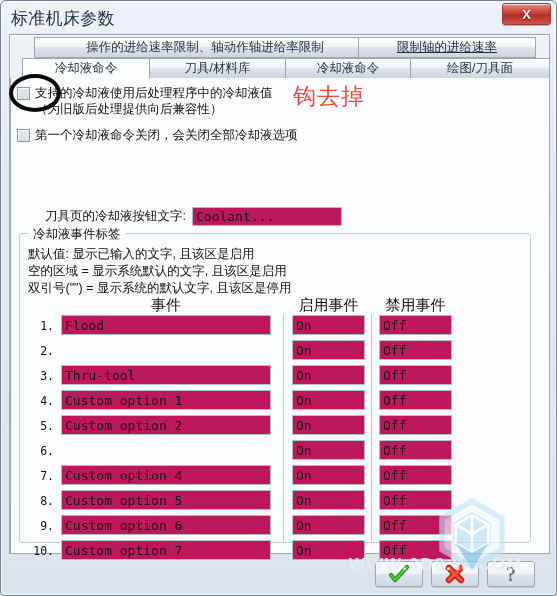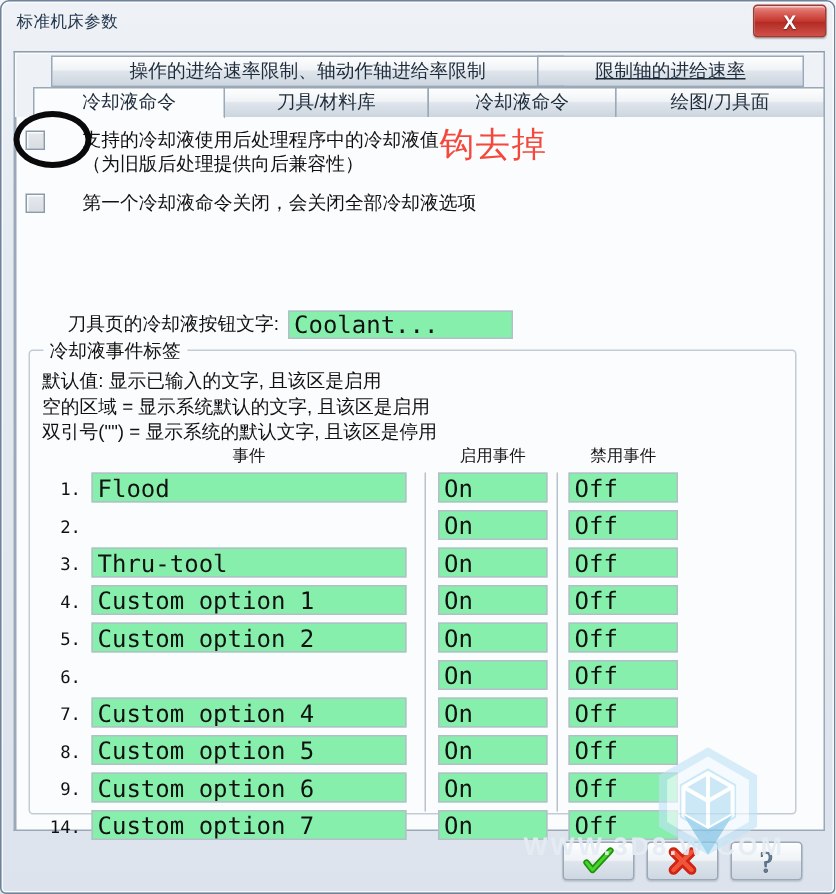--- a/index.html
+++ b/index.html
@@ -21,21 +21,21 @@
     border-radius: 6px 6px 4px 4px;
     background: linear-gradient(180deg,#eef2f7 0%, #e4eaf1 28%, #dce3ec 100%);
     box-shadow: inset 0 0 0 1px rgba(255,255,255,.75);
     overflow: hidden;
   }
   .titlebar {
     position: absolute; left: 0; top: 0; width: 100%; height: 30px;
   }
   .title-text {
     position: absolute; left: 10px; top: 6px;
-    font-size: 11px; color: #24374d; letter-spacing: .3px;
+    font-size: 17px; color: #24374d; letter-spacing: .3px;
     white-space: nowrap;
   }
   .close-btn {
     position: absolute; right: 5px; top: 2px;
     width: 49px; height: 22px;
     border: 1px solid #9b3b34;
     border-radius: 3px;
     background: linear-gradient(180deg,#e9938e 0%, #dc6a63 18%, #c4352c 52%, #b02a22 53%, #d0514a 100%);
     box-shadow: inset 0 1px 0 rgba(255,255,255,.55), 0 1px 1px rgba(0,0,0,.25);
     cursor: pointer;
@@ -81,43 +81,43 @@
   
   .tabcontent {
     position: absolute; left: 0; top: 43px;
     width: 540px; height: 476px;
     background: #fbfcfd;
     border: 1px solid #9aa8b8;
     border-top: none;
   }
 
   
-  .chk-row { position: absolute; display: flex; align-items: flex-start; gap: 20px; }
+  .chk-row { position: absolute; display: flex; align-items: flex-start; }
   .chkbox {
     width: 13px; height: 13px; flex: none;
     margin-top: 2px;
     border: 1px solid #8b9bab;
     background: linear-gradient(180deg,#e6e9ec 0%, #d9dde2 100%);
     box-shadow: inset 1px 1px 0 rgba(255,255,255,.8);
     cursor: pointer;
   }
   .chk-label {
     margin-left: 5px;
     font-size: 12.5px; color: #111; line-height: 16px;
     white-space: pre-line;
   }
 
   
   .coolant-row { position: absolute; left: 42px; top: 172px; display: flex; align-items: center; }
   .coolant-label { font-size: 12.5px; color: #111; white-space: nowrap; }
   .txtfield {
     border: 1px solid #b4bec9;
-    background: #86efac;
+    background: #be185d;
     font-family: "DejaVu Sans Mono", "Liberation Mono", monospace;
-    font-size: 16px; color: #111;
+    font-size: 13px; color: #111;
     padding: 1px 3px;
     line-height: 15px;
     outline: none;
   }
   .coolant-input { margin-left: 6px; width: 150px; height: 19px; }
 
   
   .groupbox {
     position: absolute; left: 14px; top: 198px;
     width: 512px; height: 352px;
@@ -133,21 +133,21 @@
   }
   .legend {
     position: absolute; left: 8px; top: 12px;
     font-size: 12.5px; color: #111; line-height: 17px;
     white-space: pre-line;
   }
 
   
   .table { position: absolute; left: 8px; top: 62px; width: 494px; }
   .col-head {
-    position: absolute; font-size: 11px; color: #111;
+    position: absolute; font-size: 15px; color: #111;
     text-align: center; white-space: nowrap;
   }
   .vsep {
     position: absolute; width: 1px;
     background: #b9c2cc;
   }
   .trow { position: absolute; left: 0; height: 22px; width: 100%; }
   .rnum {
     position: absolute; left: 0; top: 4px; width: 26px;
     text-align: right;
@@ -334,21 +334,21 @@
           </div>
 
           <div class="trow" style="top:219px;">
             <span class="rnum">9.</span>
             <input class="txtfield f-event" type="text" value="Custom option 6" style="">
             <input class="txtfield f-enable" type="text" value="On" style="">
             <input class="txtfield f-disable" type="text" value="Off" style="">
           </div>
 
           <div class="trow" style="top:244px;">
-            <span class="rnum">14.</span>
+            <span class="rnum">10.</span>
             <input class="txtfield f-event" type="text" value="Custom option 7" style="">
             <input class="txtfield f-enable" type="text" value="On" style="">
             <input class="txtfield f-disable" type="text" value="Off" style="">
           </div>
 
         </div>
       </div>
 
     </div>
   </div>

